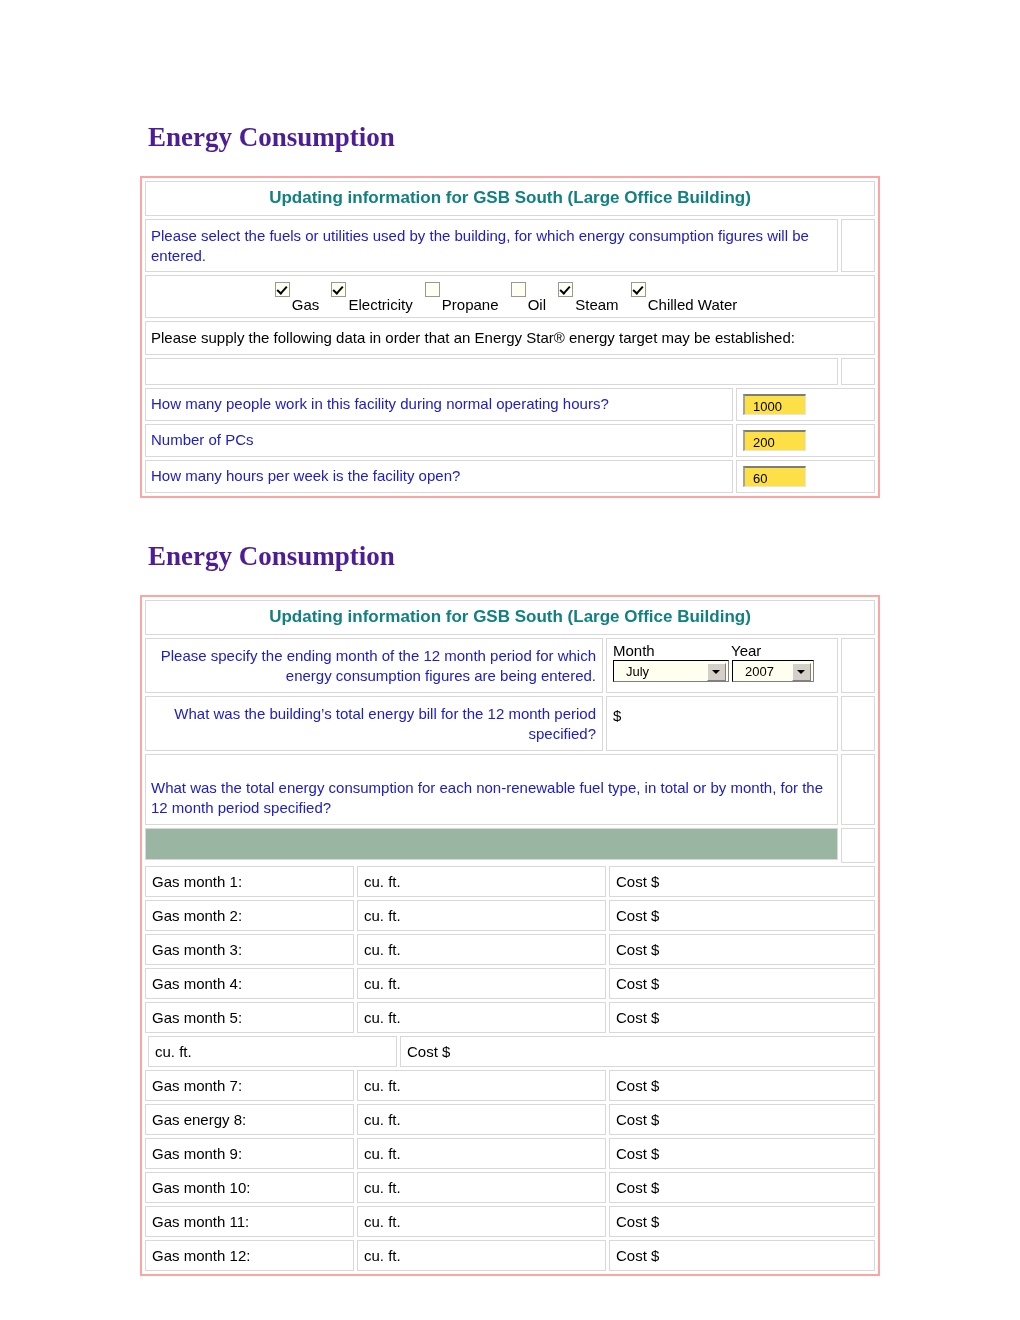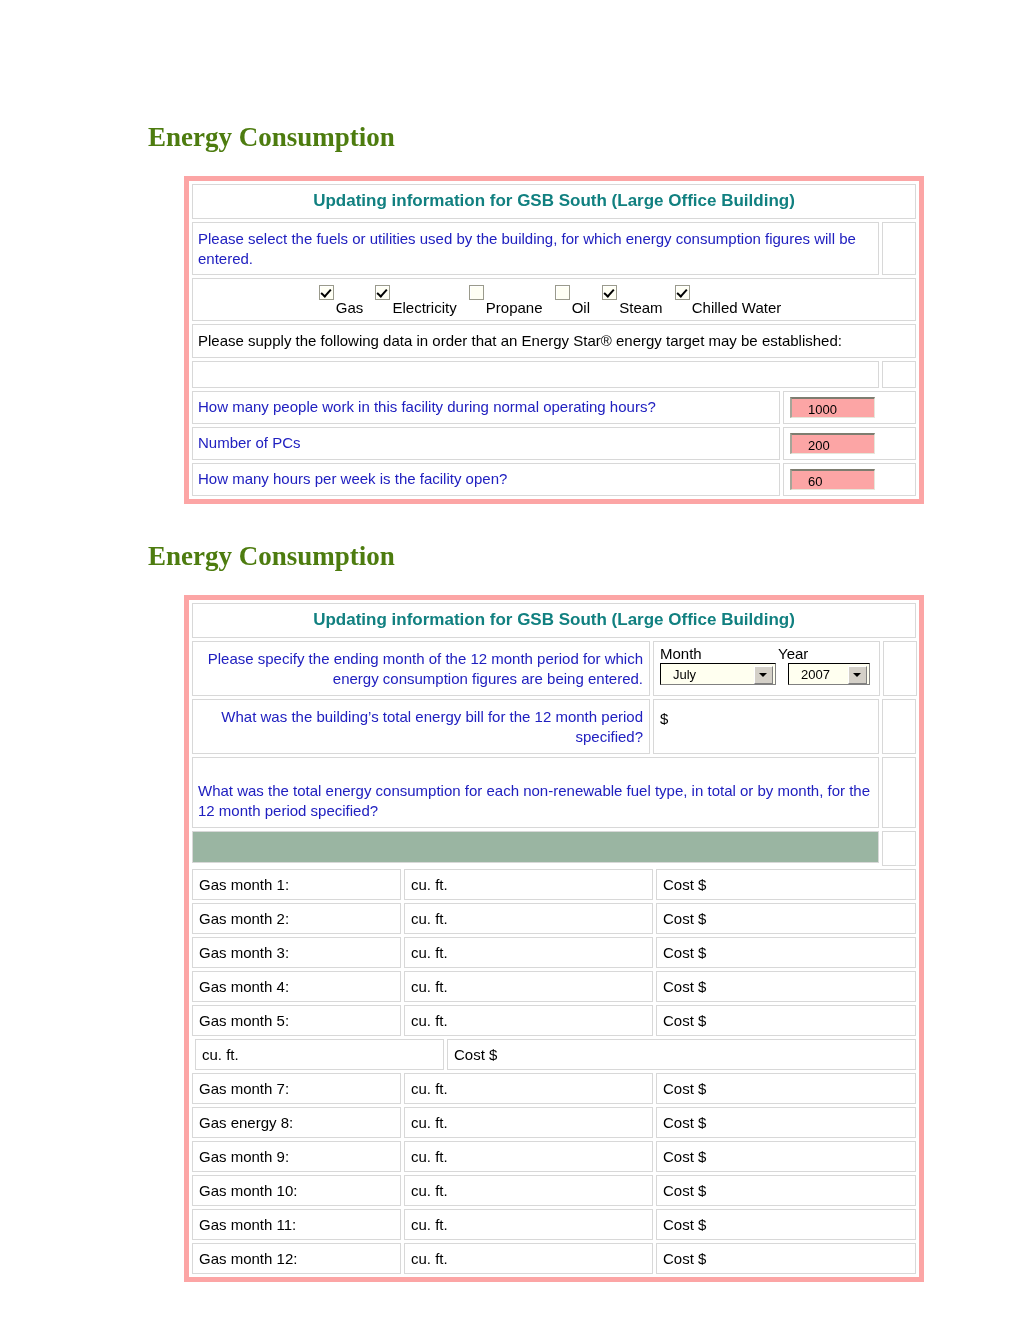--- a/index.html
+++ b/index.html
@@ -19,40 +19,39 @@
 
   .page {
     padding: 0;
   }
 
   
   .page-heading {
     font-family: "Liberation Serif", serif;
     font-size: 27px;
     font-weight: bold;
-    color: #4d7c0f;
+    color: #4c1d95;
     margin: 0;
     padding: 0;
     position: absolute;
     left: 148px;
     letter-spacing: 0px;
   }
   #heading-1 { top: 122px; }
   #heading-2 { top: 541px; }
 
   
   .panel {
     position: absolute;
     left: 140px;
     width: 740px;
     box-sizing: border-box;
-    border: 5px solid #fca5a5;
+    border: 2px solid #fca5a5;
     background: #ffffff;
     padding: 3px;
-    margin-left: 44px;
   }
   #panel-1 { top: 176px; }
   #panel-2 { top: 595px; }
 
   .panel-title {
     border: 1px solid #d8d8d8;
     padding: 6px 4px 7px 4px;
     text-align: center;
     font-weight: bold;
     font-size: 17px;
@@ -131,32 +130,32 @@
     flex: 0 0 588px;
     width: 588px;
   }
   .field-box {
     flex: 1 1 auto;
     margin-left: 3px;
     padding: 5px 6px;
   }
   .txtinput {
     display: inline-block;
-    width: 85px;
+    width: 63px;
     height: 21px;
     box-sizing: border-box;
-    background: #fca5a5;
+    background: #fde047;
     border-top: 2px solid #7d7d70;
     border-left: 2px solid #a5a598;
     border-right: 1px solid #e6e6da;
     border-bottom: 1px solid #e6e6da;
     font-family: "Liberation Sans", sans-serif;
     font-size: 13px;
     color: #000000;
-    padding: 2px 0 0 16px;
+    padding: 2px 0 0 8px;
     line-height: 17px;
   }
 
   
   .spacer-cell { height: 27px; padding: 0; }
 
   
   .q-label {
     flex: 0 0 458px;
     width: 458px;
@@ -170,21 +169,21 @@
     margin-left: 3px;
     padding: 3px 6px 4px 6px;
   }
   .sel-head {
     display: flex;
     font-size: 15px;
     color: #000000;
     margin-bottom: 1px;
   }
   .sel-head .h-month { width: 118px; }
-  .selects { display: flex; gap: 9px; }
+  .selects { display: flex; }
   .select {
     position: relative;
     height: 22px;
     box-sizing: border-box;
     background: #fffff0;
     border: 1px solid #000000;
     border-right-color: #808080;
     border-bottom-color: #808080;
     font-size: 13px;
     color: #000000;

